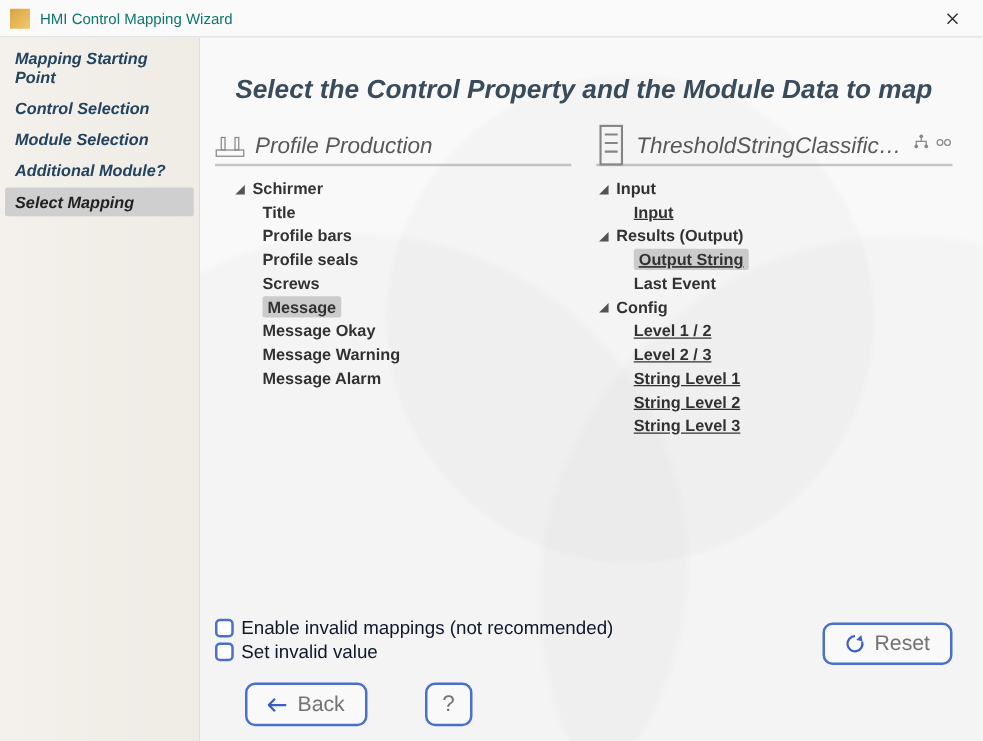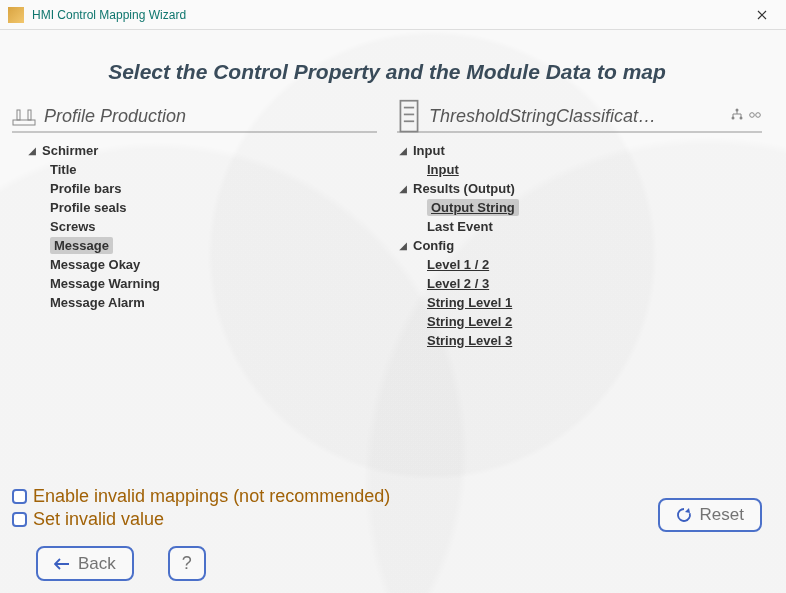--- a/index.html
+++ b/index.html
@@ -50,45 +50,52 @@
   .node-label { font-weight:600; color:#333; }
   .children { margin-left:34px; }
   .leaf { padding:2px 0 2px 4px; font-weight:600; color:#333; }
   .leaf.link { text-decoration:underline; color:#333; }
   .leaf span { }
   .selpill{ background:#cfcfcf; padding:1px 4px; border-radius:2px;}
 
   
   .bottom { position:absolute; left:12px; right:24px; bottom:12px; }
   .options-row { display:flex; justify-content:space-between; align-items:flex-end; margin-bottom:14px; }
-  .options { font-size:18px; color:#a16207; }
+  .options { font-size:15px; color:#0f172a; }
   .opt { display:flex; align-items:center; gap:6px; margin:2px 0;}
   .chk { width:15px; height:15px; border:2px solid #4b70c9; border-radius:4px; background:#fff; }
 
   .btn { display:inline-flex; align-items:center; gap:8px; padding:5px 16px; border:2px solid #4b70c9; border-radius:8px; color:#737373; font-size:17px; background:#f9f9f9; cursor:default;margin-left:24px; }
   .btn.small { font-size:18px; padding:5px 12px;}
   .btn svg { width:16px; height:16px; }
   .nav-row { display:flex; justify-content:space-between; }
-  .nav-left { display:flex; gap:10px;}
+  .nav-left { display:flex; gap:22px;}
 </style>
 </head>
 <body>
 
 <div class="titlebar">
   <div class="title-icon"></div>
   <div class="title-text">HMI Control Mapping Wizard</div>
   <div class="close-btn">
     <svg viewBox="0 0 10 10">
         <path d="M1 1 L9 9 M9 1 L1 9" stroke="#333" stroke-width="1.2"></path>
       </svg>
   </div>
 </div>
 
 <div class="client">
 
+  <div class="sidebar">
+    <div class="step">Mapping Starting Point</div>
+    <div class="step">Control Selection</div>
+    <div class="step">Module Selection</div>
+    <div class="step">Additional Module?</div>
+    <div class="step selected">Select Mapping</div>
+  </div>
 
   <div class="content">
     <div class="waves"></div>
 
     <div class="heading">Select the Control Property and the Module Data to map</div>
 
     <div class="panels">
 
       <div class="panel">
         <div class="panel-header">

